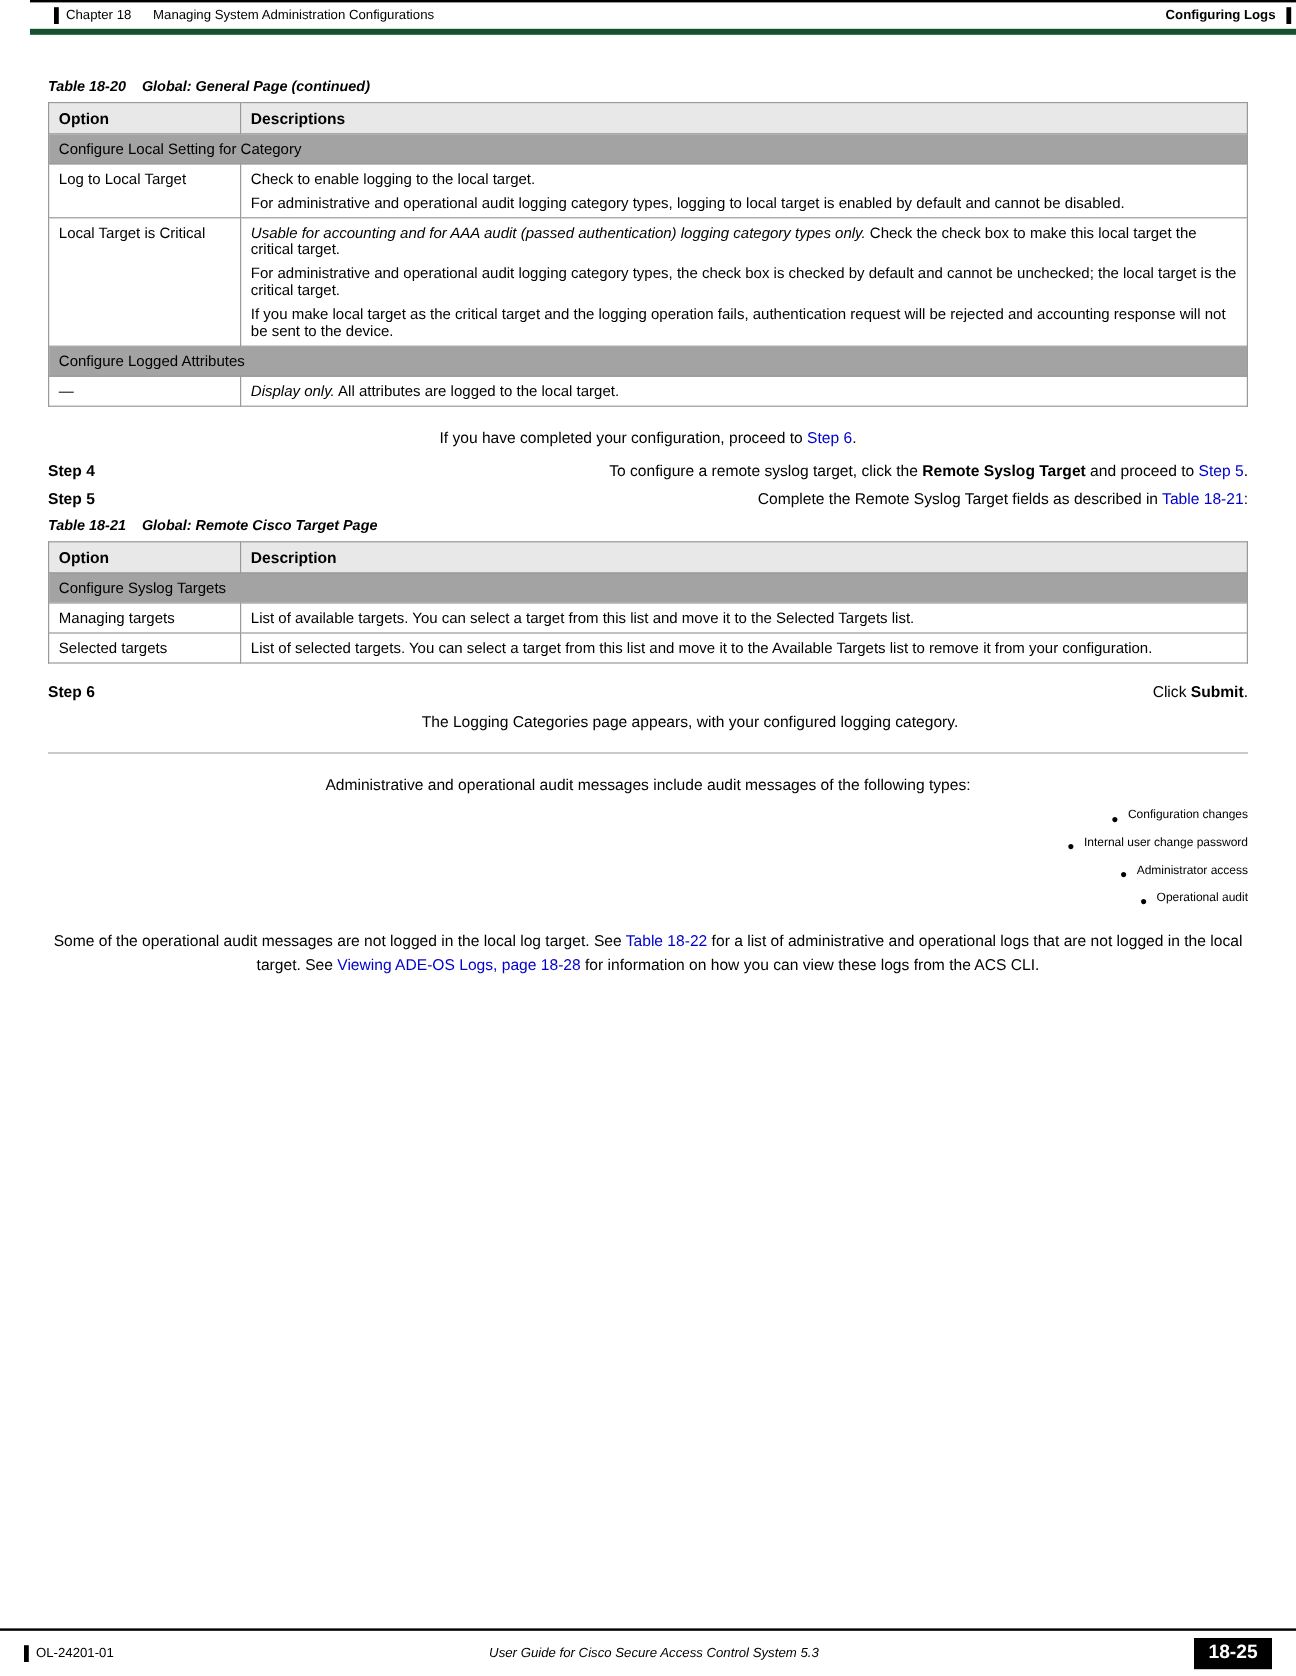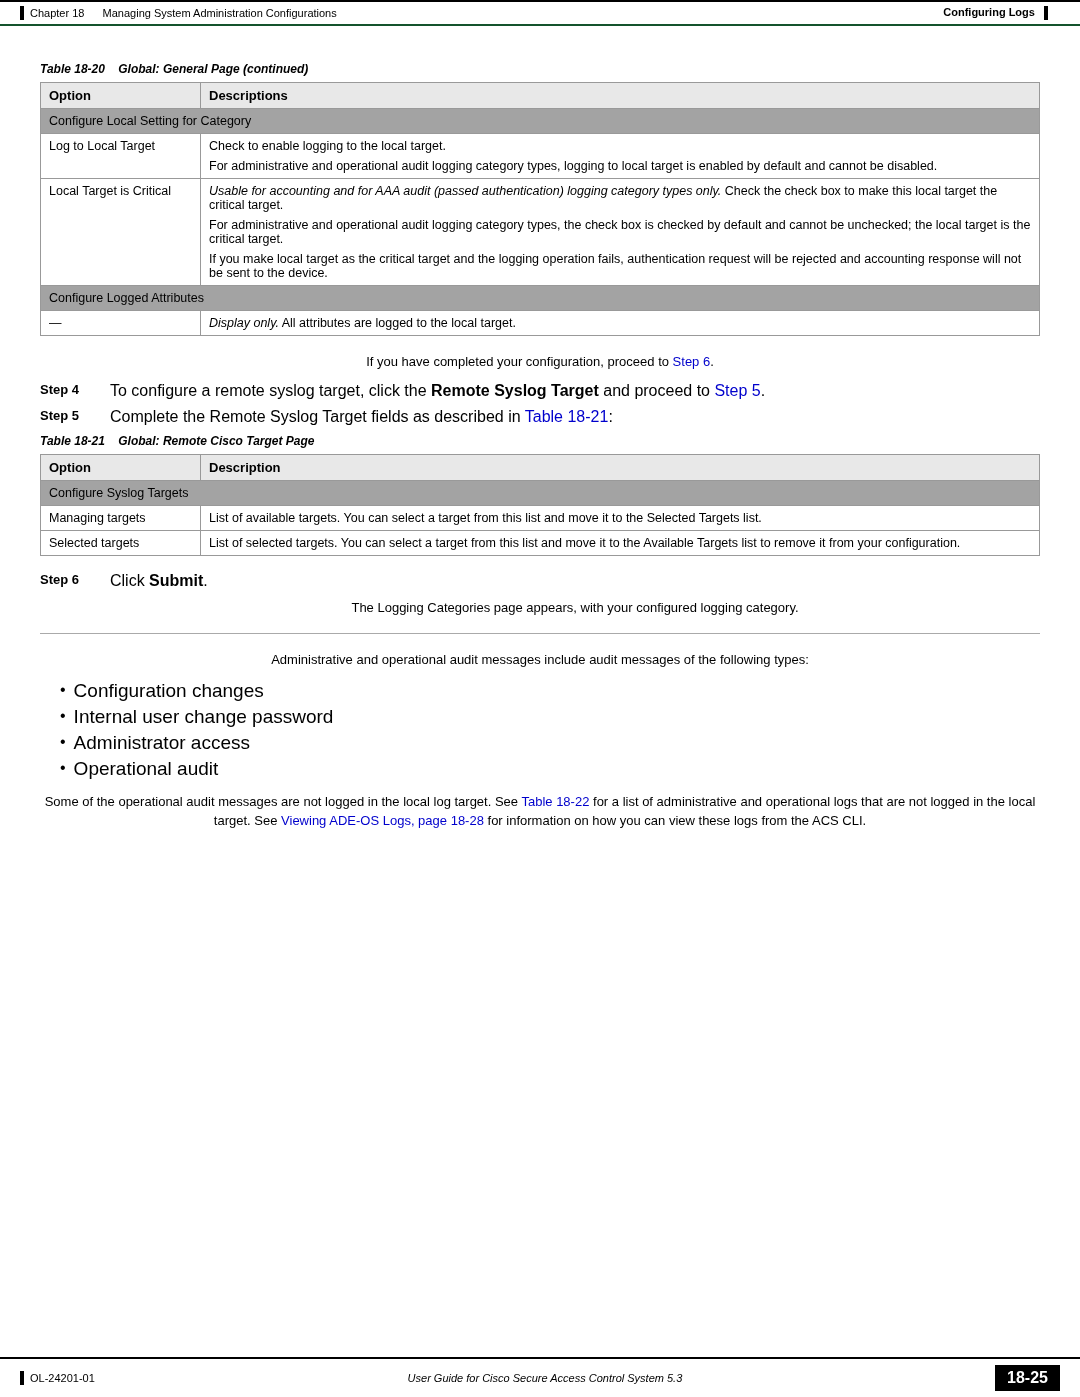--- a/index.html
+++ b/index.html
@@ -9,26 +9,27 @@
       color: #000;
       background: #fff;
       width: 1080px;
       min-height: 1397px;
       position: relative;
     }
 
     
     .header-bar {
       border-top: 2px solid #000;
-      border-bottom: 2px solid #14532d;
+      border-bottom: 5px solid #14532d;
       display: flex;
       justify-content: space-between;
       align-items: center;
-      padding: 4px 32px 4px 20px;
+      padding: 4px 4px 4px 20px;
       font-size: 11px;
+      margin-left: 25px;
     }
     .header-left {
       display: flex;
       align-items: center;
       gap: 6px;
     }
     .header-left .bar-icon {
       width: 4px;
       height: 14px;
       background: #000;
@@ -97,22 +98,23 @@
       display: flex;
       margin-bottom: 8px;
       padding: 0 0 0 0;
     }
     .step-label {
       font-weight: bold;
       min-width: 70px;
       font-size: 13px;
     }
     .step-text {
-      font-size: 16px;
+      font-size: 13px;
       flex: 1;
+      text-align: right;
     }
     .step-text a { color: #0000cc; text-decoration: none; }
 
     
     .para {
       font-size: 13px;
       margin-bottom: 10px;
       line-height: 1.5;
       text-align: center;
     }
@@ -124,25 +126,26 @@
       border-top: 1px solid #aaa;
       margin: 16px 0;
     }
 
     
     .bullet-list {
       list-style: none;
       margin: 8px 0 12px 20px;
     }
     .bullet-list li {
-      font-size: 19px;
+      font-size: 10px;
       margin-bottom: 4px;
       display: flex;
       align-items: flex-start;
       gap: 8px;
+      justify-content: flex-end;
     }
     .bullet-list li::before {
       content: "•";
       font-size: 16px;
       line-height: 1.2;
     }
 
     
     .footer {
       position: absolute;

